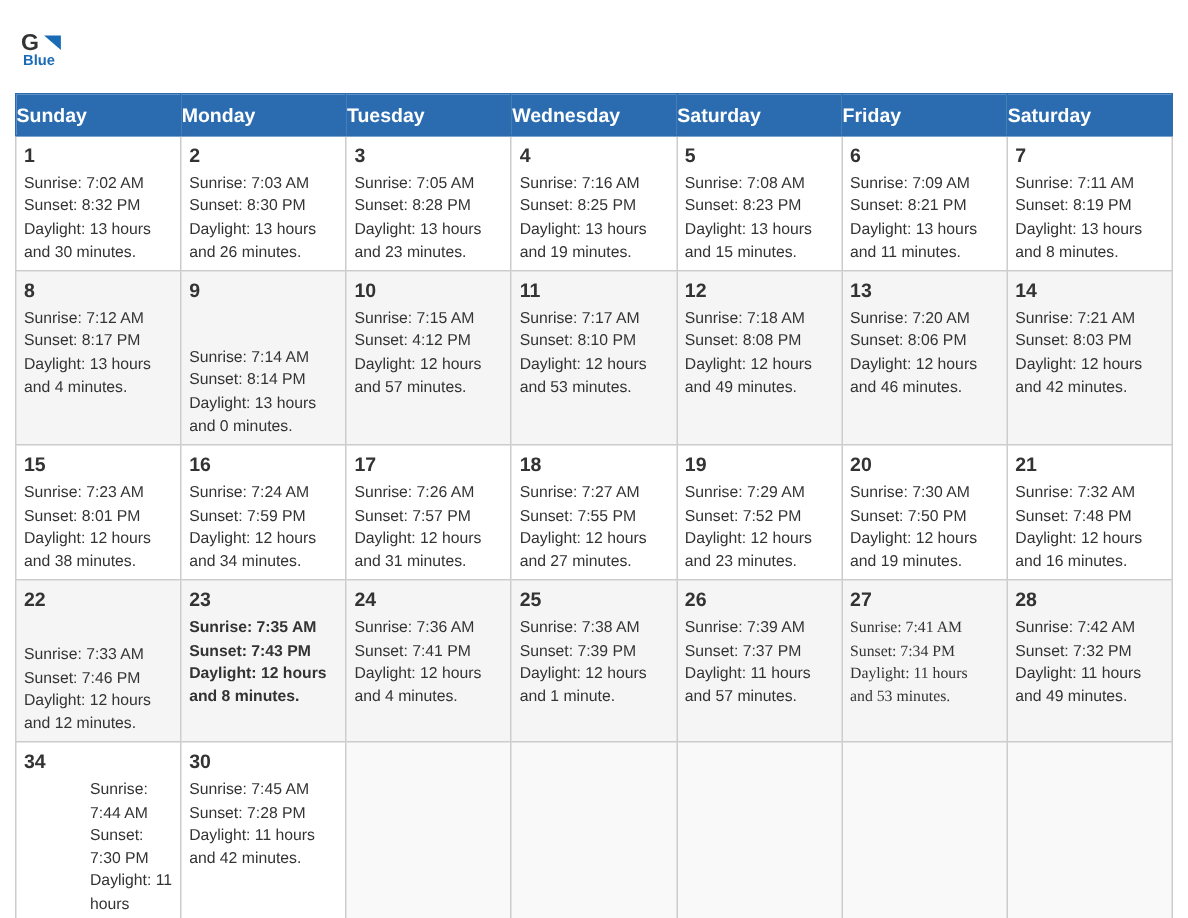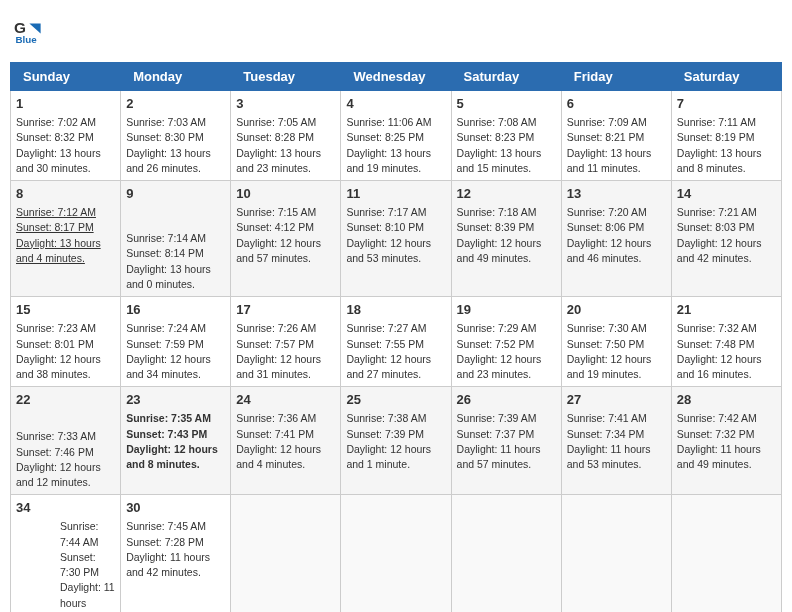--- a/index.html
+++ b/index.html
@@ -48,21 +48,21 @@
       color: #555;
     }
     table {
       width: 100%;
       border-collapse: collapse;
       font-size: 11px;
     }
     thead th {
       background-color: #2b6cb0;
       color: #fff;
-      padding: 6px 12px;
+      padding: 6px 0;
       text-align: left;
       font-size: 13px;
       font-weight: bold;
       border: 1px solid #2b6cb0;
     }
     tbody td {
       border: 1px solid #ccc;
       vertical-align: top;
       padding: 4px 5px;
       height: 80px;
@@ -142,21 +142,21 @@
         </td>
         <td>
           <span class="day-num">3</span>
           <div class="day-info" style="white-space: pre-line;">Sunrise: 7:05 AM
 Sunset: 8:28 PM
 Daylight: 13 hours
 and 23 minutes.</div>
         </td>
         <td>
           <span class="day-num">4</span>
-          <div class="day-info" style="white-space: pre-line;">Sunrise: 11:06 AM
+          <div class="day-info" style="white-space: pre-line;">Sunrise: 7:16 AM
 Sunset: 8:25 PM
 Daylight: 13 hours
 and 19 minutes.</div>
         </td>
         <td>
           <span class="day-num">5</span>
           <div class="day-info" style="white-space: pre-line;">Sunrise: 7:08 AM
 Sunset: 8:23 PM
 Daylight: 13 hours
 and 15 minutes.</div>
@@ -172,21 +172,21 @@
           <span class="day-num">7</span>
           <div class="day-info" style="white-space: pre-line;">Sunrise: 7:11 AM
 Sunset: 8:19 PM
 Daylight: 13 hours
 and 8 minutes.</div>
         </td>
       </tr>
       <tr>
         <td>
           <span class="day-num">8</span>
-          <div class="day-info" style="white-space: pre-line; text-decoration: underline;">Sunrise: 7:12 AM
+          <div class="day-info" style="white-space: pre-line;">Sunrise: 7:12 AM
 Sunset: 8:17 PM
 Daylight: 13 hours
 and 4 minutes.</div>
         </td>
         <td>
           <span class="day-num">9</span>
           <div class="day-info" style="white-space: pre-line; margin-top: 28px;">Sunrise: 7:14 AM
 Sunset: 8:14 PM
 Daylight: 13 hours
 and 0 minutes.</div>
@@ -201,21 +201,21 @@
         <td>
           <span class="day-num">11</span>
           <div class="day-info" style="white-space: pre-line;">Sunrise: 7:17 AM
 Sunset: 8:10 PM
 Daylight: 12 hours
 and 53 minutes.</div>
         </td>
         <td>
           <span class="day-num">12</span>
           <div class="day-info" style="white-space: pre-line;">Sunrise: 7:18 AM
-Sunset: 8:39 PM
+Sunset: 8:08 PM
 Daylight: 12 hours
 and 49 minutes.</div>
         </td>
         <td>
           <span class="day-num">13</span>
           <div class="day-info" style="white-space: pre-line;">Sunrise: 7:20 AM
 Sunset: 8:06 PM
 Daylight: 12 hours
 and 46 minutes.</div>
         </td>
@@ -309,21 +309,21 @@
         </td>
         <td>
           <span class="day-num">26</span>
           <div class="day-info" style="white-space: pre-line;">Sunrise: 7:39 AM
 Sunset: 7:37 PM
 Daylight: 11 hours
 and 57 minutes.</div>
         </td>
         <td>
           <span class="day-num">27</span>
-          <div class="day-info" style="white-space: pre-line;">Sunrise: 7:41 AM
+          <div class="day-info" style="white-space: pre-line; font-family: Liberation Serif, serif;">Sunrise: 7:41 AM
 Sunset: 7:34 PM
 Daylight: 11 hours
 and 53 minutes.</div>
         </td>
         <td>
           <span class="day-num">28</span>
           <div class="day-info" style="white-space: pre-line;">Sunrise: 7:42 AM
 Sunset: 7:32 PM
 Daylight: 11 hours
 and 49 minutes.</div>

